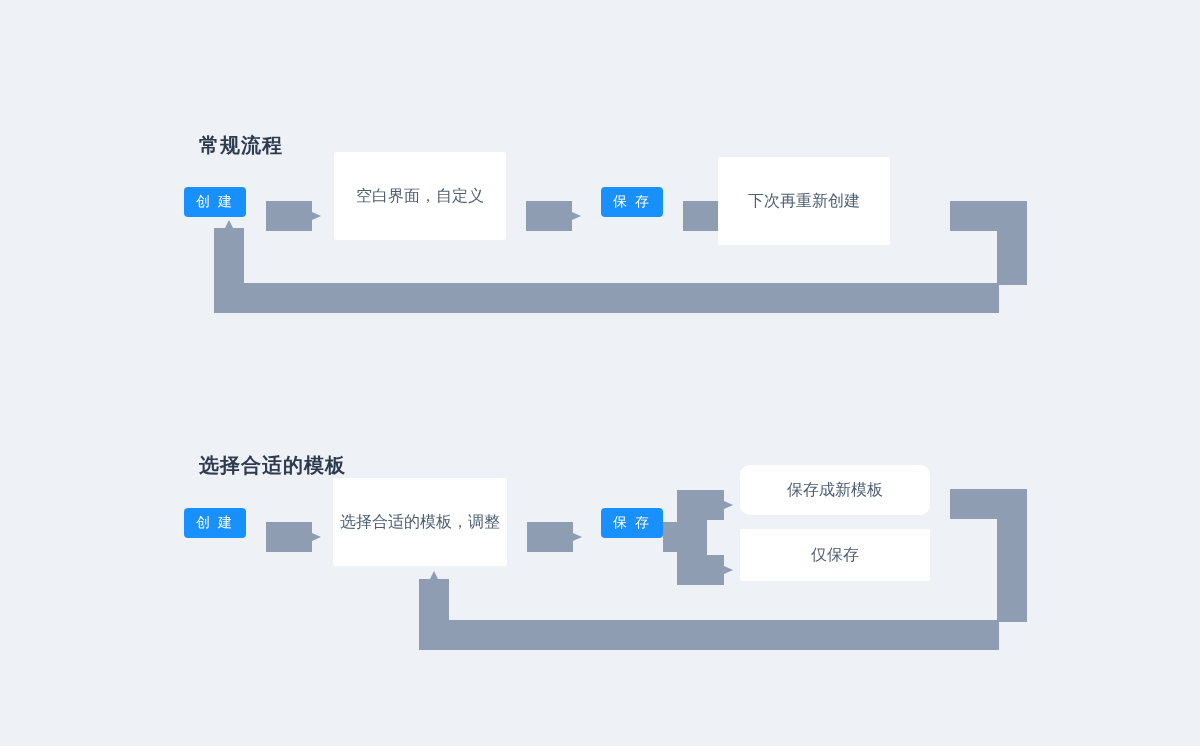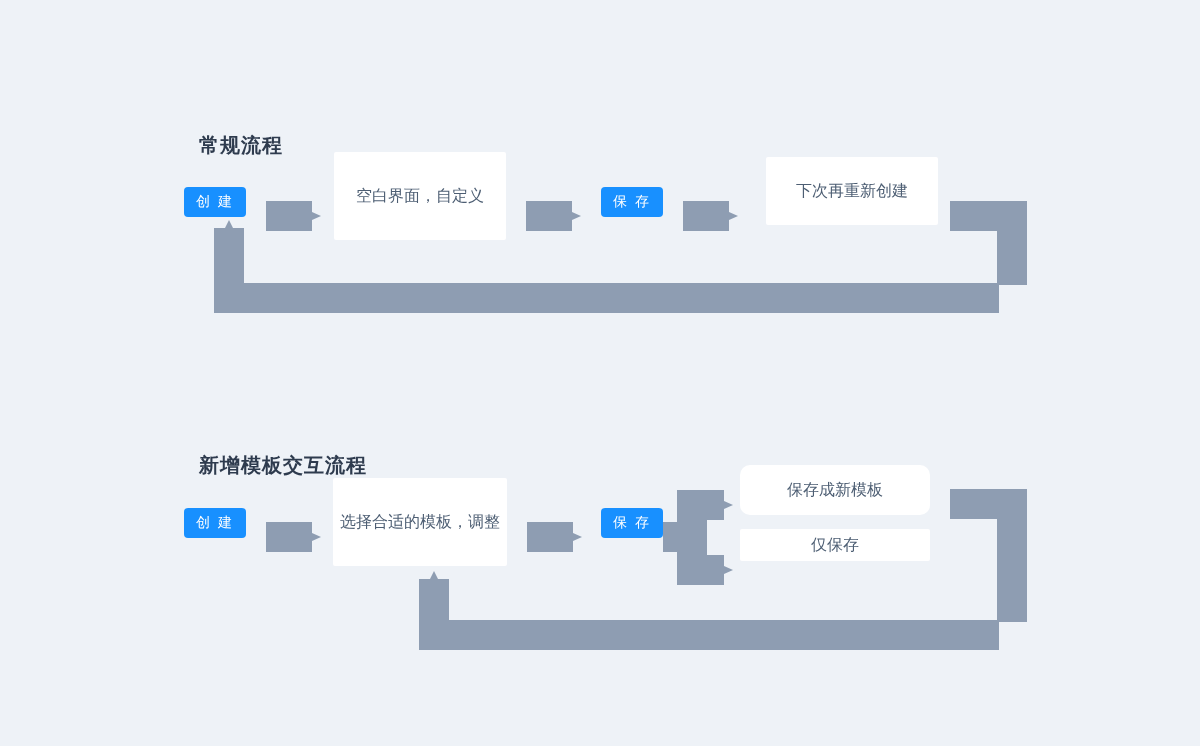--- a/index.html
+++ b/index.html
@@ -101,45 +101,45 @@
   <div class="line hline head-right" style="left:236px; top:171px; width:46px;"></div>
 
   <div class="node" style="left:304px; top:122px; width:172px; height:88px;">空白界面，自定义</div>
 
   <div class="line hline head-right" style="left:496px; top:171px; width:46px;"></div>
 
   <div class="btn" style="left:571px; top:157px;">保 存</div>
 
   <div class="line hline head-right" style="left:653px; top:171px; width:46px;"></div>
 
-  <div class="node" style="left:736px; top:127px; width:172px; height:68px;">下次再重新创建</div>
+  <div class="node" style="left:688px; top:127px; width:172px; height:88px;">下次再重新创建</div>
 
   <div class="line hline" style="left:920px; top:171px; width:49px;"></div>
   <div class="line vline" style="left:967px; top:171px; height:84px;"></div>
   <div class="line hline" style="left:184px; top:253px; width:785px;"></div>
   <div class="line vline head-up" style="left:184px; top:198px; height:57px;"></div>
 
-  <div class="flow-title" style="left:154px; top:406px;">新增模板交互流程</div>
+  <div class="flow-title" style="left:154px; top:406px;">选择合适的模板</div>
 
   <div class="btn" style="left:154px; top:478px;">创 建</div>
 
   <div class="line hline head-right" style="left:236px; top:492px; width:46px;"></div>
 
   <div class="node" style="left:303px; top:448px; width:174px; height:88px;">选择合适的模板，调整</div>
 
   <div class="line hline head-right" style="left:497px; top:492px; width:46px;"></div>
 
   <div class="btn" style="left:571px; top:478px;">保 存</div>
 
   <div class="line hline" style="left:633px; top:492px; width:16px;"></div>
   <div class="line vline" style="left:647px; top:460px; height:67px;"></div>
   <div class="line hline head-right" style="left:647px; top:460px; width:47px;"></div>
   <div class="line hline head-right" style="left:647px; top:525px; width:47px;"></div>
 
   <div class="node" style="left:710px; top:435px; width:190px; height:50px;border-radius:10px;">保存成新模板</div>
-  <div class="node" style="left:710px; top:499px; width:190px; height:32px;">仅保存</div>
+  <div class="node" style="left:710px; top:499px; width:190px; height:52px;">仅保存</div>
 
   <div class="line hline" style="left:920px; top:459px; width:49px;"></div>
   <div class="line vline" style="left:967px; top:459px; height:133px;"></div>
   <div class="line hline" style="left:389px; top:590px; width:580px;"></div>
   <div class="line vline head-up" style="left:389px; top:549px; height:43px;"></div>
 
 </div>
 
 </body></html>

